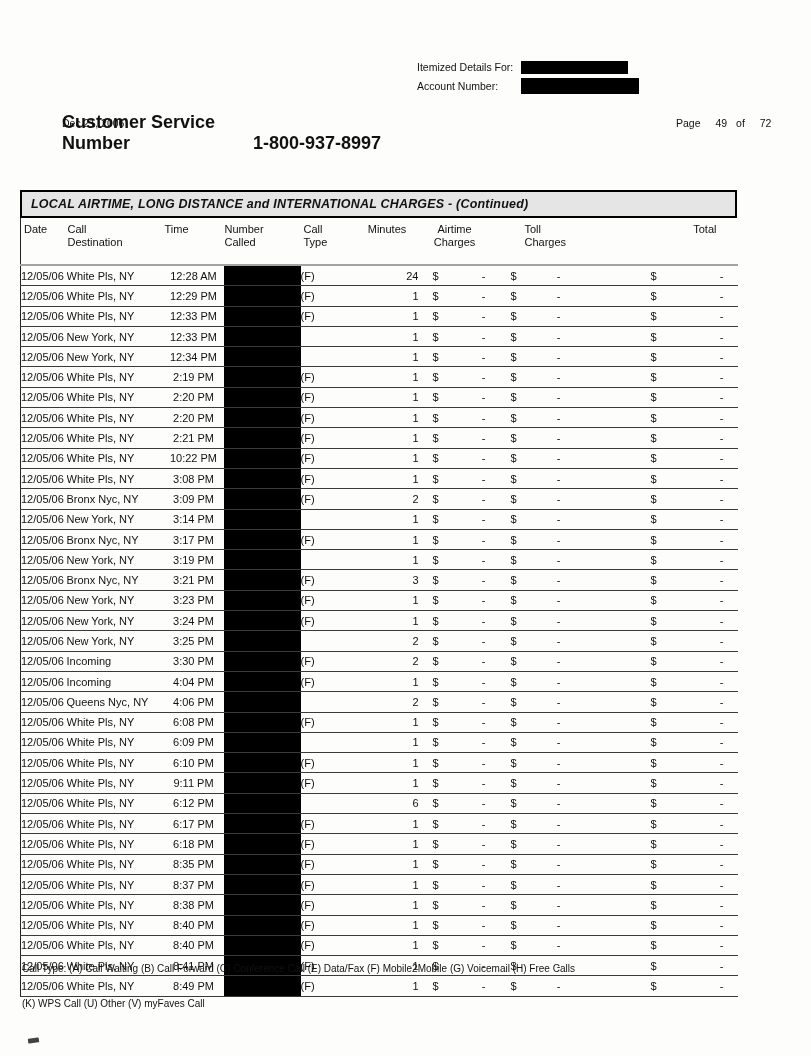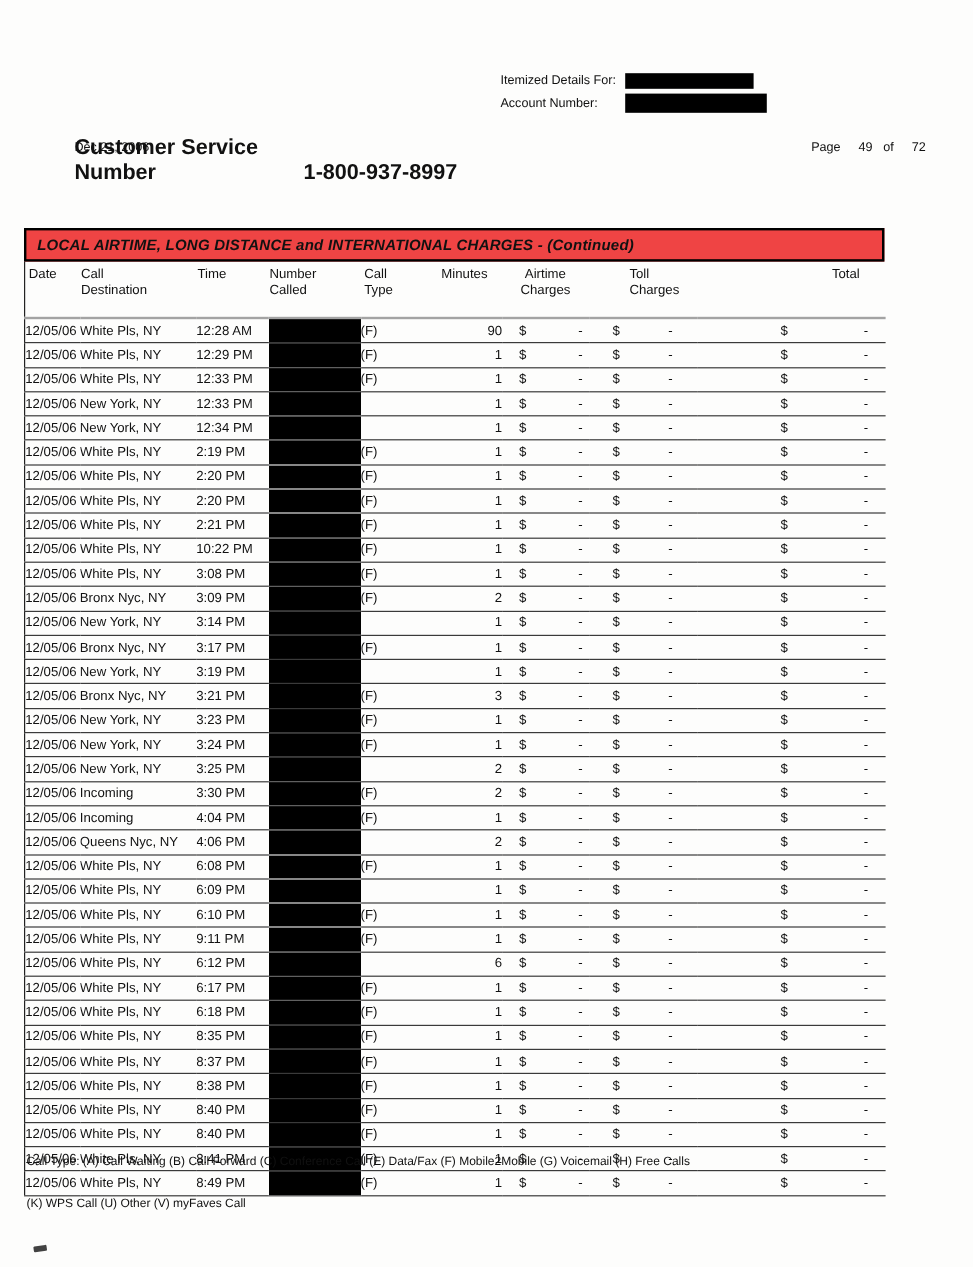--- a/index.html
+++ b/index.html
@@ -48,21 +48,21 @@
   .table-wrap { position:absolute; left:20px; top:190px; width:717px; }
 
   .table-title {
     box-sizing:border-box;
     border:2px solid #000;
     height:28px;
     display:flex; align-items:center;
     padding-left:9px;
     font-size:12.5px; font-weight:bold; font-style:italic;
     letter-spacing:.2px;
-    background:#ef4444;
+    background:#e5e5e5;
   }
 
   table.calls {
     width:717px;
     table-layout:fixed;
     border-collapse:collapse;
     border-left:1px solid #222;
     font-size:11px;
   }
   table.calls th {
@@ -79,21 +79,21 @@
     border-bottom:1px solid #3a3a3a;
     vertical-align:middle;
     white-space:nowrap;
     overflow:hidden;
   }
 
   
   .h-date, .c-date { text-align:left; padding-left:3px; }
   .h-dest, .c-dest { text-align:left; padding-left:1px; }
   .h-time { text-align:left; padding-left:1px; }
-  .c-time { text-align:left; padding-right:7px; }
+  .c-time { text-align:center; padding-right:7px; }
   .h-num  { text-align:left; padding-left:1px; }
   .h-type, .c-type { text-align:left; padding-left:3px; }
   .h-min  { text-align:center; padding-right:0; }
   .c-min  { text-align:right; padding-right:13px; }
   .h-air  { text-align:center; }
   .h-toll { text-align:left; padding-left:34px; }
   .h-total{ text-align:right; padding-right:21px; padding-top:5px; }
 
   td.redacted { background:#000; border-bottom-color:#000; }
 
@@ -196,21 +196,21 @@
           </th>
         </tr>
       </thead>
       <tbody>
           <tr>
             <td class="c-date">12/05/06</td>
             <td class="c-dest">White Pls, NY</td>
             <td class="c-time">12:28 AM</td>
             <td class="redacted"></td>
             <td class="c-type">(F)</td>
-            <td class="c-min">90</td>
+            <td class="c-min">24</td>
             <td class="c-charge c-air">
               <span class="cur">$</span>
               <span class="val">-</span>
             </td>
             <td class="c-charge c-toll">
               <span class="cur">$</span>
               <span class="val">-</span>
             </td>
             <td class="c-charge c-total">
               <span class="cur">$</span>

